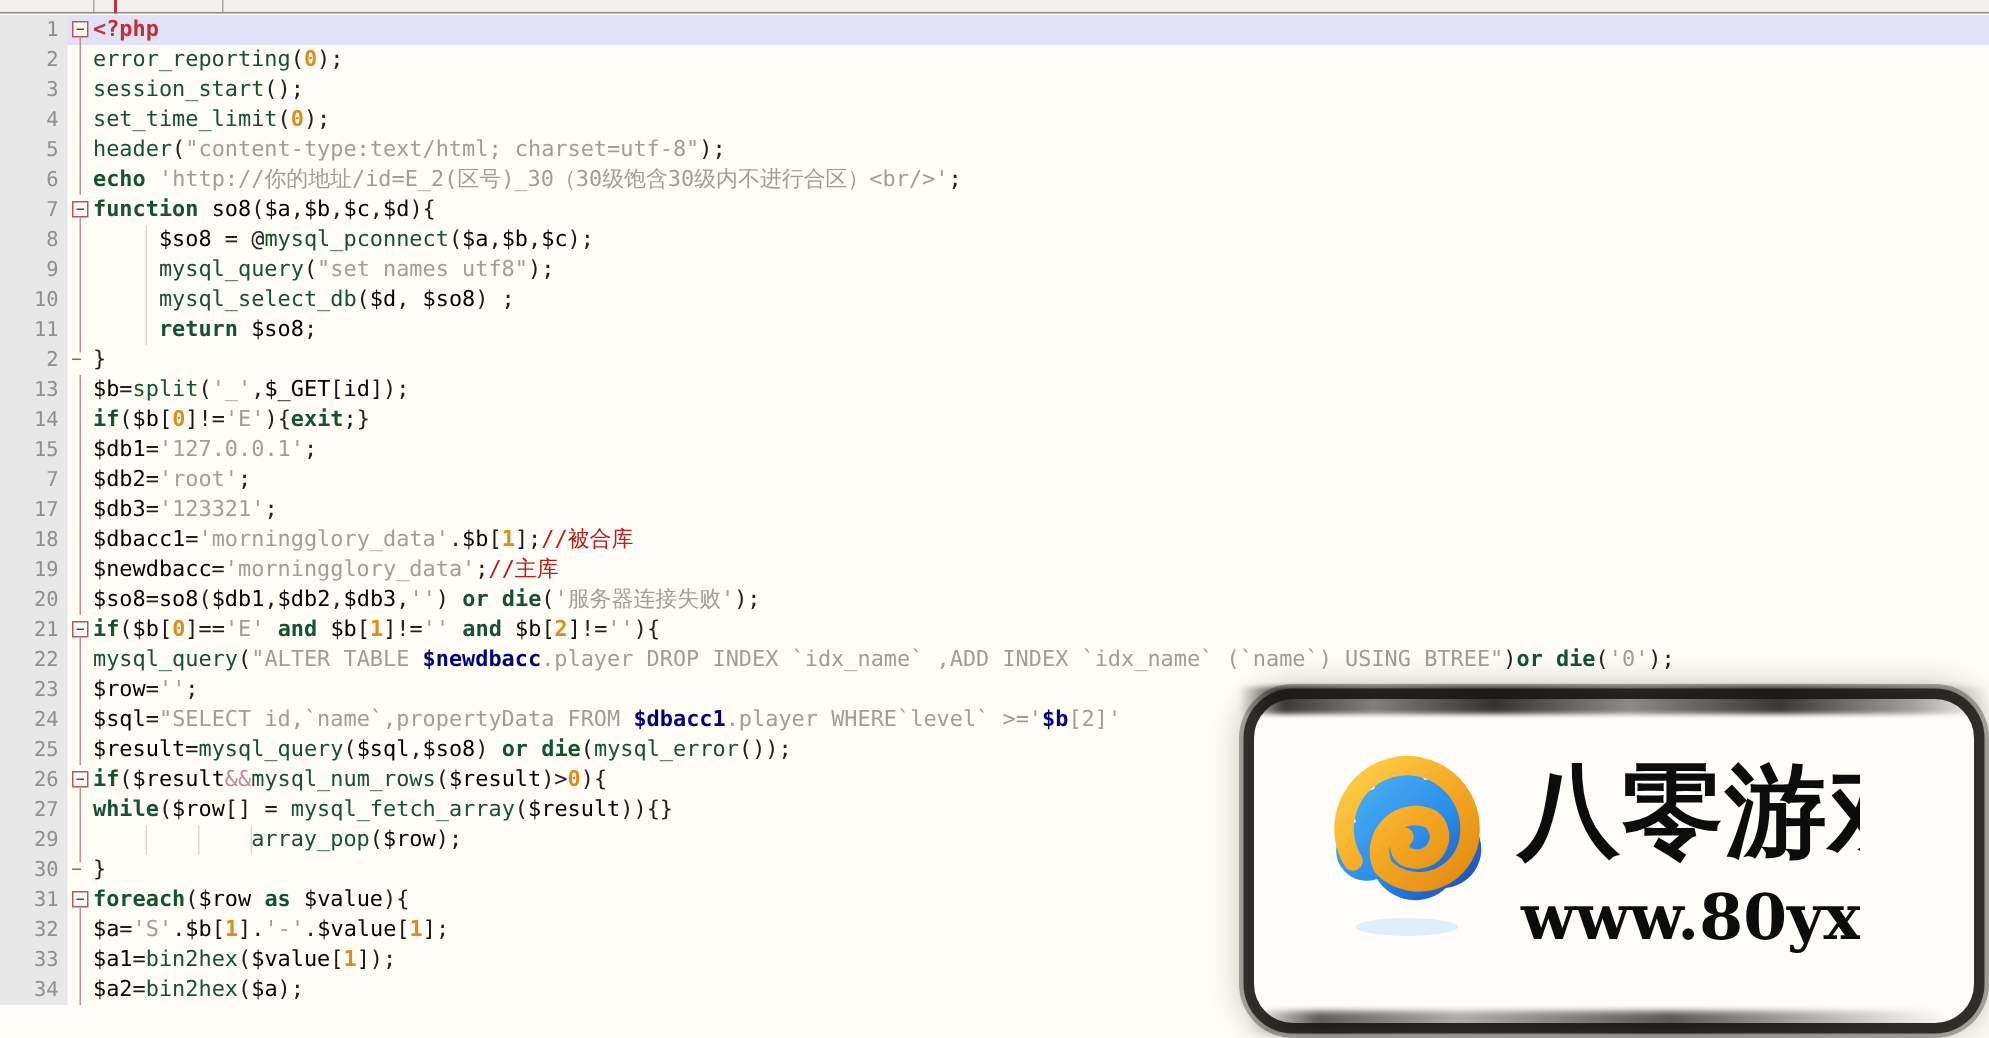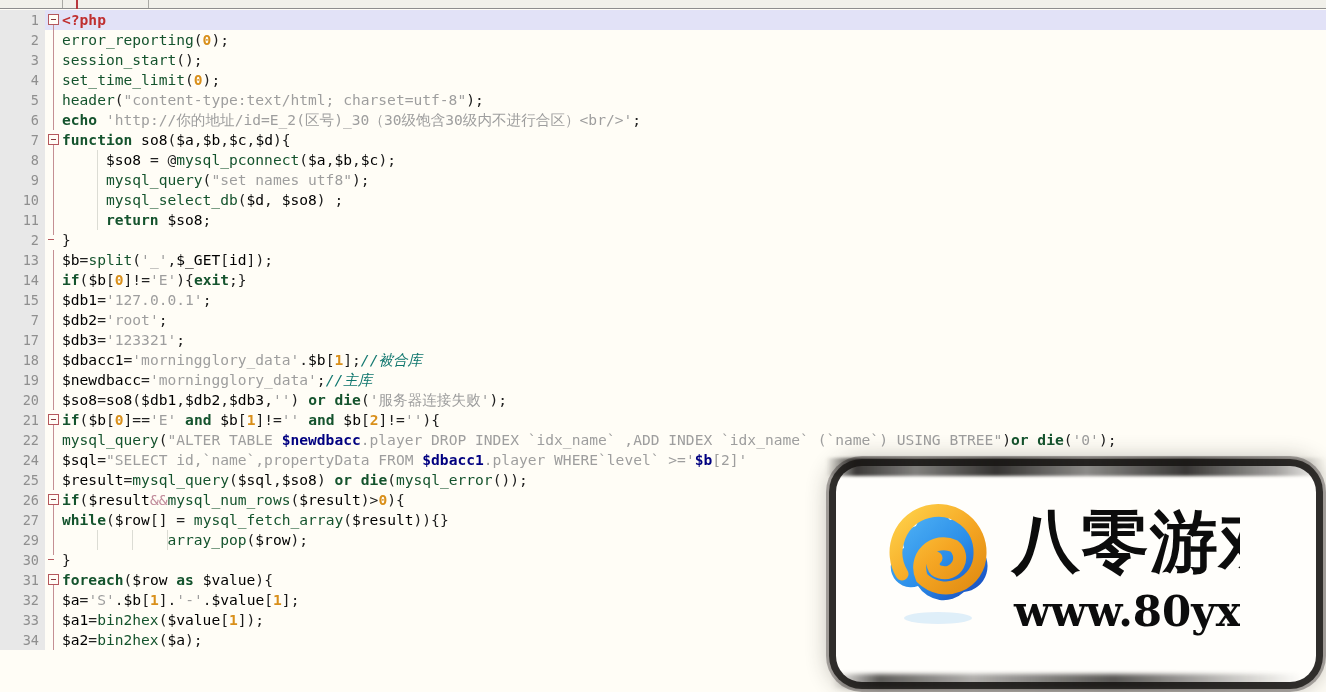--- a/index.html
+++ b/index.html
@@ -147,21 +147,21 @@
   }
 
   
   .kw   { color: #14532d; font-weight: bold; }
   .fn   { color: #14532d; font-weight: normal; }
   .var  { color: #000000; }
   .varb { color: #000080; font-weight: bold; }
   .str  { color: #9e9e9e; }
   .num  { color: #d98f1a; font-weight: bold; }
   .idx  { color: #d98f1a; font-weight: bold; }
-  .cmt  { color: #0f766e; font-style: italic; }
+  .cmt  { color: #b91c1c; }
   .opp  { color: #c08a9a; }
   .tag  { color: #c03030; font-weight: bold; }
   .punc { color: #1a1a1a; }
   .cjk  { font-family: "DejaVu Sans", "Liberation Sans", sans-serif; }
 
   
   #watermark {
     position: absolute;
     left: 826px;
     top: 458px;
@@ -270,20 +270,21 @@
       <div class="code-row"><div class="gutter">13</div><div class="foldcol"><div class="fold-line"></div></div><div class="codetext"><span class="var">$b</span>=<span class="fn">split</span>(<span class="str">'</span><span class="str">_</span><span class="str">'</span>,<span class="var">$_GET</span><span class="punc">[</span><span class="var">id</span><span class="punc">]</span>);</div></div>
       <div class="code-row"><div class="gutter">14</div><div class="foldcol"><div class="fold-line"></div></div><div class="codetext"><span class="kw">if</span>(<span class="var">$b</span><span class="punc">[</span><span class="idx">0</span><span class="punc">]</span>!=<span class="str">'</span><span class="str">E</span><span class="str">'</span>){<span class="kw">exit</span>;}</div></div>
       <div class="code-row"><div class="gutter">15</div><div class="foldcol"><div class="fold-line"></div></div><div class="codetext"><span class="var">$db1</span>=<span class="str">'</span><span class="str">127.0.0.1</span><span class="str">'</span>;</div></div>
       <div class="code-row"><div class="gutter">7</div><div class="foldcol"><div class="fold-line"></div></div><div class="codetext"><span class="var">$db2</span>=<span class="str">'</span><span class="str">root</span><span class="str">'</span>;</div></div>
       <div class="code-row"><div class="gutter">17</div><div class="foldcol"><div class="fold-line"></div></div><div class="codetext"><span class="var">$db3</span>=<span class="str">'</span><span class="str">123321</span><span class="str">'</span>;</div></div>
       <div class="code-row"><div class="gutter">18</div><div class="foldcol"><div class="fold-line"></div></div><div class="codetext"><span class="var">$dbacc1</span>=<span class="str">'</span><span class="str">morningglory_data</span><span class="str">'</span>.<span class="var">$b</span><span class="punc">[</span><span class="idx">1</span><span class="punc">]</span>;<span class="cmt">//<span class="cjk">被合库</span></span></div></div>
       <div class="code-row"><div class="gutter">19</div><div class="foldcol"><div class="fold-line"></div></div><div class="codetext"><span class="var">$newdbacc</span>=<span class="str">'</span><span class="str">morningglory_data</span><span class="str">'</span>;<span class="cmt">//<span class="cjk">主库</span></span></div></div>
       <div class="code-row"><div class="gutter">20</div><div class="foldcol"><div class="fold-line"></div></div><div class="codetext"><span class="var">$so8</span>=<span class="var">so8</span>(<span class="var">$db1</span>,<span class="var">$db2</span>,<span class="var">$db3</span>,<span class="str">'</span><span class="str"></span><span class="str">'</span>) <span class="kw">or</span> <span class="kw">die</span>(<span class="str">'</span><span class="str"><span class="cjk">服务器连接失败</span></span><span class="str">'</span>);</div></div>
       <div class="code-row"><div class="gutter">21</div><div class="foldcol"><div class="fold-box"></div><div class="fold-stem-bot"></div></div><div class="codetext"><span class="kw">if</span>(<span class="var">$b</span><span class="punc">[</span><span class="idx">0</span><span class="punc">]</span>==<span class="str">'</span><span class="str">E</span><span class="str">'</span> <span class="kw">and</span> <span class="var">$b</span><span class="punc">[</span><span class="idx">1</span><span class="punc">]</span>!=<span class="str">'</span><span class="str"></span><span class="str">'</span> <span class="kw">and</span> <span class="var">$b</span><span class="punc">[</span><span class="idx">2</span><span class="punc">]</span>!=<span class="str">'</span><span class="str"></span><span class="str">'</span>){</div></div>
       <div class="code-row"><div class="gutter">22</div><div class="foldcol"><div class="fold-line"></div></div><div class="codetext"><span class="fn">mysql_query</span>(<span class="str">"</span><span class="str">ALTER TABLE </span><span class="varb">$newdbacc</span><span class="str">.player DROP INDEX `idx_name` ,ADD INDEX `idx_name` (`name`) USING BTREE</span><span class="str">"</span>)<span class="kw">or</span> <span class="kw">die</span>(<span class="str">'</span><span class="str">0</span><span class="str">'</span>);</div></div>
+      <div class="code-row"><div class="gutter">23</div><div class="foldcol"><div class="fold-line"></div></div><div class="codetext"><span class="var">$row</span>=<span class="str">'</span><span class="str"></span><span class="str">'</span>;</div></div>
       <div class="code-row"><div class="gutter">24</div><div class="foldcol"><div class="fold-line"></div></div><div class="codetext"><span class="var">$sql</span>=<span class="str">"</span><span class="str">SELECT id,`name`,propertyData FROM </span><span class="varb">$dbacc1</span><span class="str">.player WHERE`level` &gt;='</span><span class="varb">$b</span><span class="str">[2]'</span></div></div>
       <div class="code-row"><div class="gutter">25</div><div class="foldcol"><div class="fold-line"></div></div><div class="codetext"><span class="var">$result</span>=<span class="fn">mysql_query</span>(<span class="var">$sql</span>,<span class="var">$so8</span>) <span class="kw">or</span> <span class="kw">die</span>(<span class="fn">mysql_error</span>());</div></div>
       <div class="code-row"><div class="gutter">26</div><div class="foldcol"><div class="fold-box"></div><div class="fold-stem-bot"></div></div><div class="codetext"><span class="kw">if</span>(<span class="var">$result</span><span class="opp">&amp;&amp;</span><span class="fn">mysql_num_rows</span>(<span class="var">$result</span>)&gt;<span class="num">0</span>){</div></div>
       <div class="code-row"><div class="gutter">27</div><div class="foldcol"><div class="fold-line"></div></div><div class="codetext"><span class="kw">while</span>(<span class="var">$row</span><span class="punc">[</span><span class="var"></span><span class="punc">]</span> = <span class="fn">mysql_fetch_array</span>(<span class="var">$result</span>)){}</div></div>
       <div class="code-row"><div class="gutter">29</div><div class="foldcol"><div class="fold-line"></div></div><div class="iguide" style="left: 97.12px;"></div><div class="iguide" style="left: 132.24px;"></div><div class="iguide" style="left: 167.36px;"></div><div class="codetext">            <span class="fn">array_pop</span>(<span class="var">$row</span>);</div></div>
       <div class="code-row"><div class="gutter">30</div><div class="foldcol"><div class="fold-end"></div><div class="fold-stem-top"></div></div><div class="codetext">}</div></div>
       <div class="code-row"><div class="gutter">31</div><div class="foldcol"><div class="fold-box"></div><div class="fold-stem-bot"></div></div><div class="codetext"><span class="kw">foreach</span>(<span class="var">$row</span> <span class="kw">as</span> <span class="var">$value</span>){</div></div>
       <div class="code-row"><div class="gutter">32</div><div class="foldcol"><div class="fold-line"></div></div><div class="codetext"><span class="var">$a</span>=<span class="str">'</span><span class="str">S</span><span class="str">'</span>.<span class="var">$b</span><span class="punc">[</span><span class="idx">1</span><span class="punc">]</span>.<span class="str">'</span><span class="str">-</span><span class="str">'</span>.<span class="var">$value</span><span class="punc">[</span><span class="idx">1</span><span class="punc">]</span>;</div></div>
       <div class="code-row"><div class="gutter">33</div><div class="foldcol"><div class="fold-line"></div></div><div class="codetext"><span class="var">$a1</span>=<span class="fn">bin2hex</span>(<span class="var">$value</span><span class="punc">[</span><span class="idx">1</span><span class="punc">]</span>);</div></div>
       <div class="code-row"><div class="gutter">34</div><div class="foldcol"><div class="fold-line"></div></div><div class="codetext"><span class="var">$a2</span>=<span class="fn">bin2hex</span>(<span class="var">$a</span>);</div></div>

